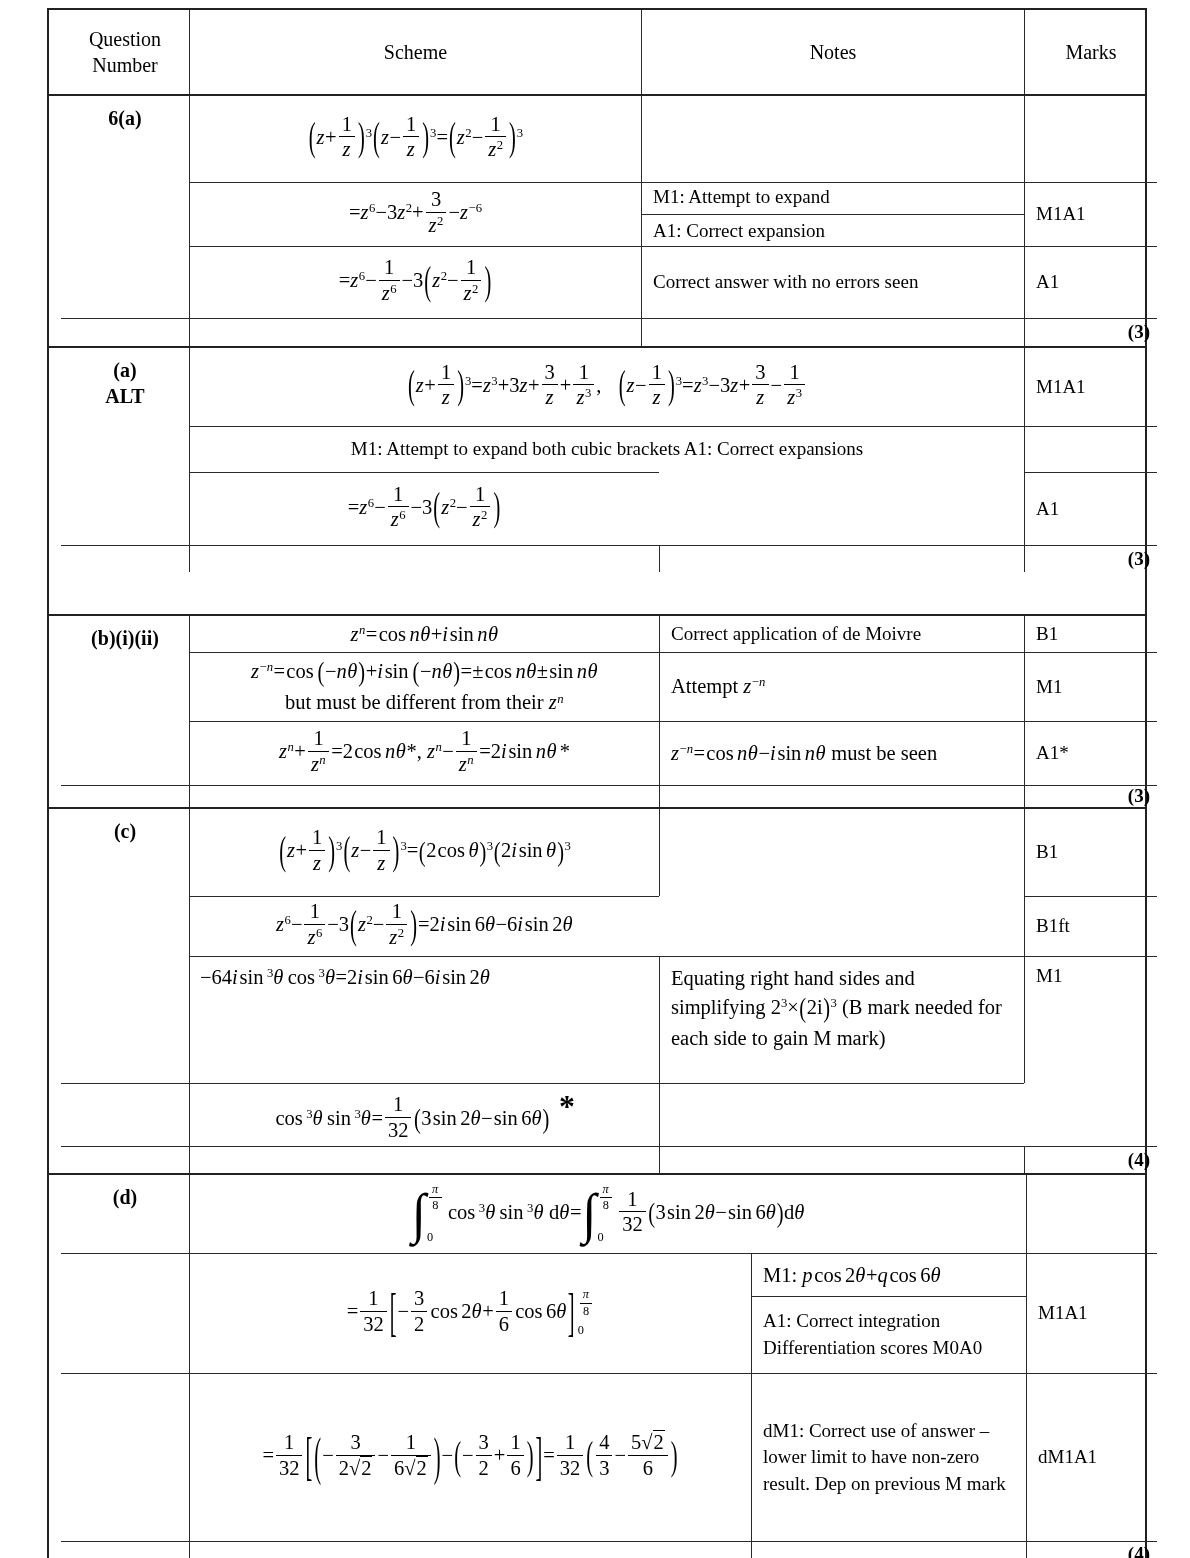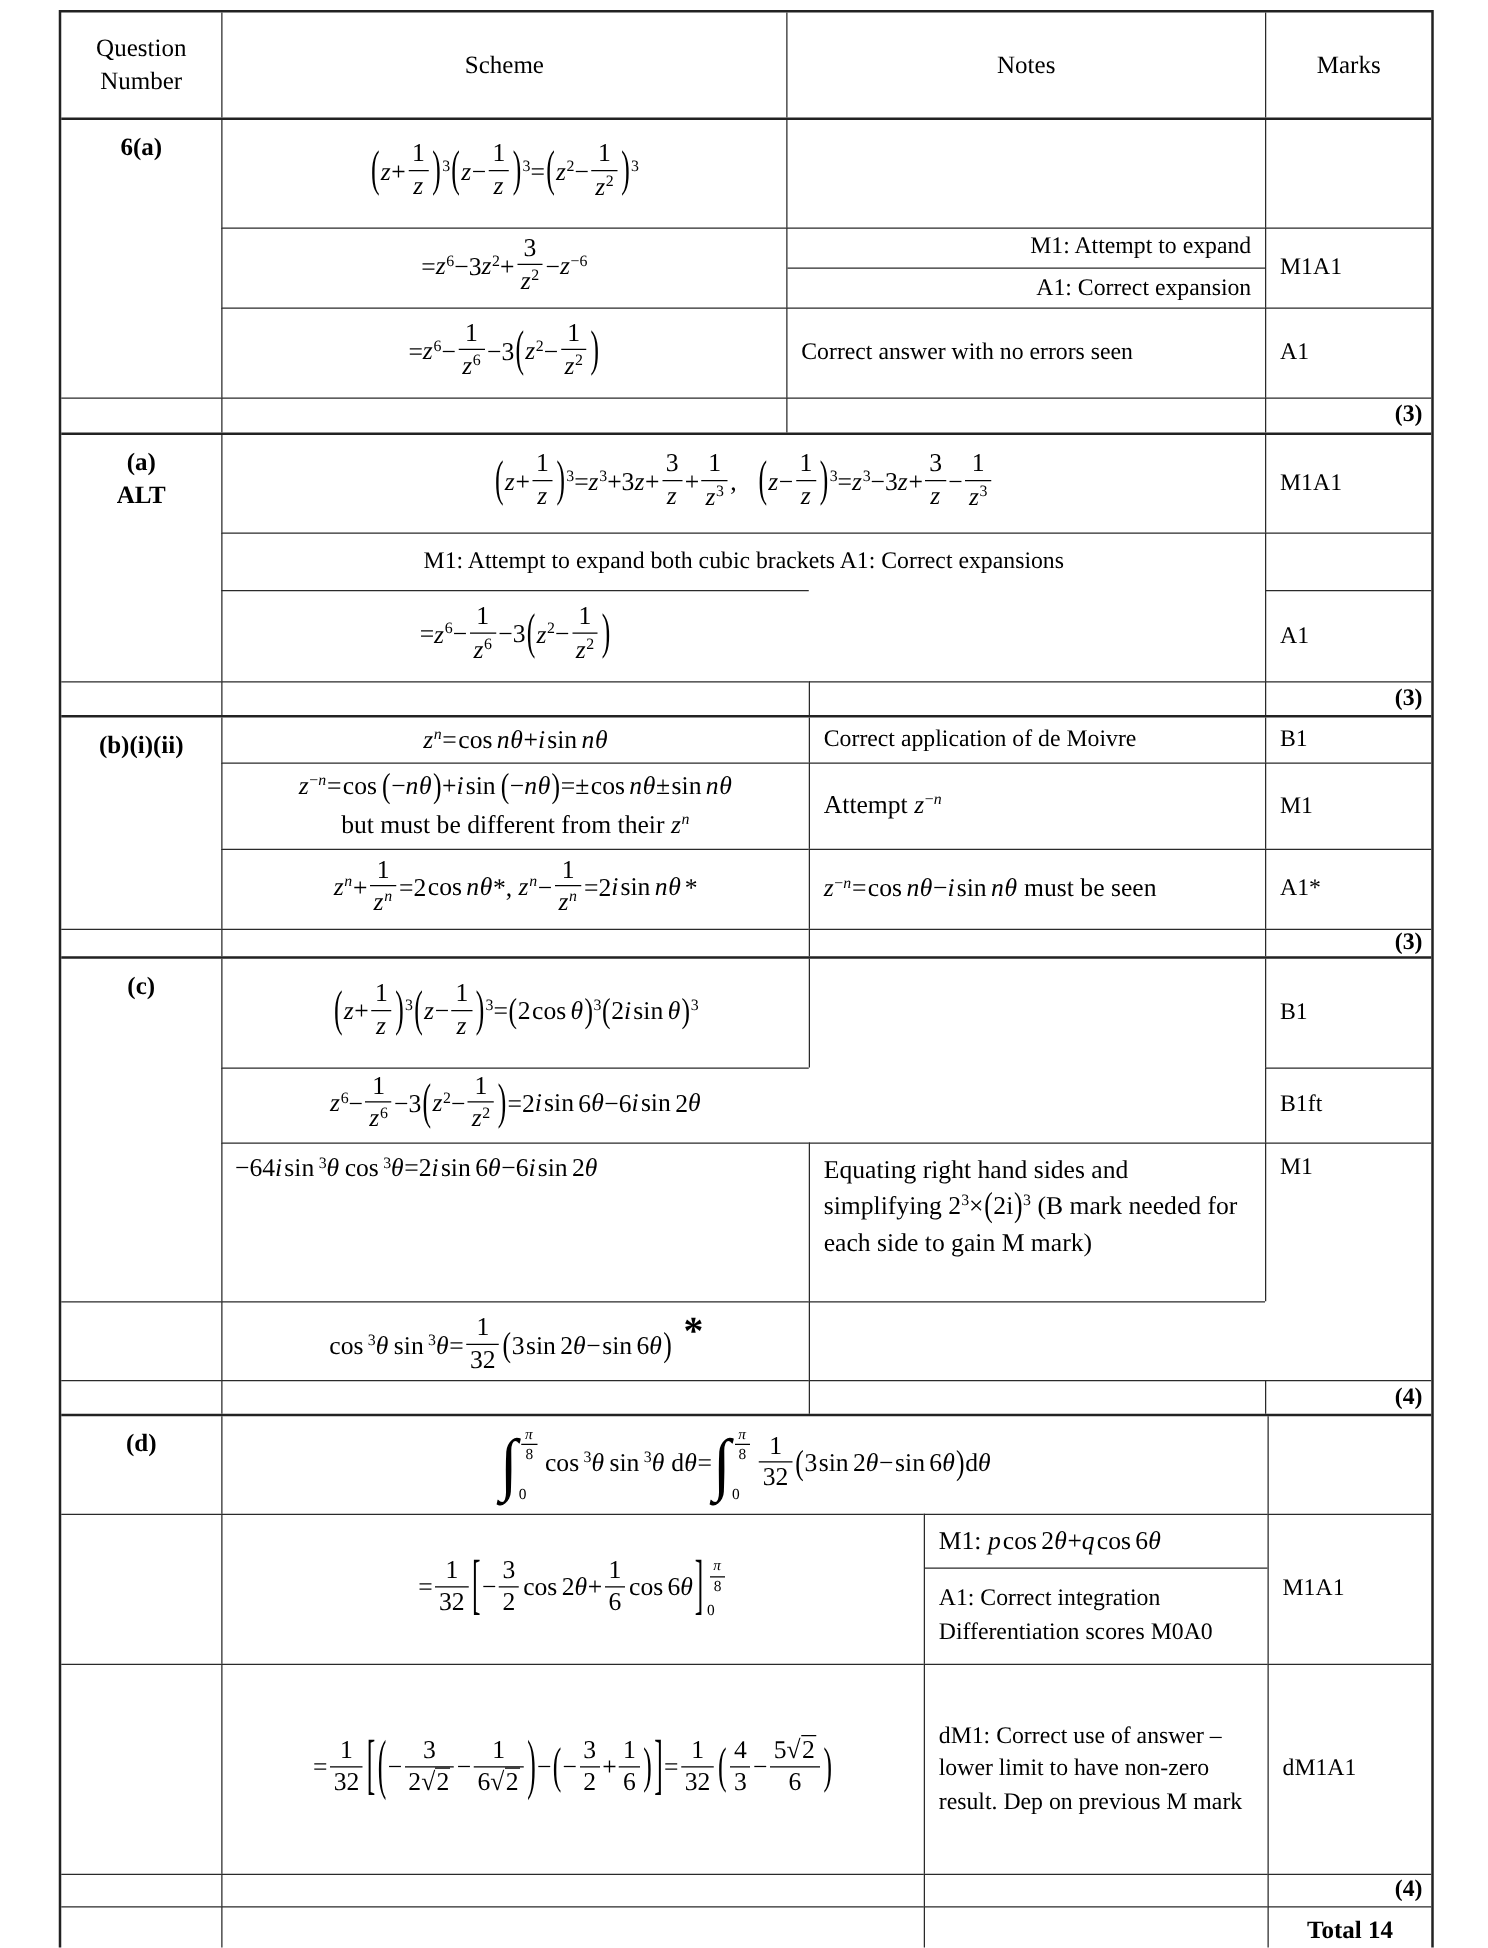--- a/index.html
+++ b/index.html
@@ -4,26 +4,26 @@
 <style>
   html,body { margin:0; padding:0; background:#ffffff; }
   body {
     width:1190px; height:1558px; position:relative;
     font-family:"Liberation Serif", serif; color:#000;
   }
   .mtable {
     position:absolute; left:47px; top:8px; width:1096px;
     border:2px solid #222; font-size:19px; background:#fff;
   }
-  .sec { display:grid; }
+  .sec { display:grid;padding-left:12px; }
   .sec + .sec { border-top:2px solid #222; }
   .sec-h  { grid-template-columns:128px 452px 383px 133px; grid-template-rows:84px; }
   .sec-8a { grid-template-columns:128px 452px 383px 133px; grid-template-rows:86px 64px 72px 28px; }
   .sec-alt{ grid-template-columns:128px 470px 365px 133px; grid-template-rows:78px 46px 73px 27px; }
-  .sec-b  { grid-template-columns:128px 470px 365px 133px; grid-template-rows:36px 69px 64px 22px; }
+  .sec-b  { grid-template-columns:128px 470px 365px 133px; grid-template-rows:36px 69px 64px 22px;margin-top:42px; }
   .sec-c  { grid-template-columns:128px 470px 365px 133px; grid-template-rows:87px 60px 127px 63px 27px; }
   .sec-d  { grid-template-columns:128px 562px 275px 131px; grid-template-rows:78px 120px 168px 26px 36px; }
 
   .c {
     display:flex; align-items:center; justify-content:center;
     padding:2px 8px; box-sizing:border-box; overflow:visible;
     line-height:1.3;
   }
   .bl { border-left:1.2px solid #2a2a2a; }
   .bt { border-top:1.2px solid #2a2a2a; }
@@ -34,21 +34,21 @@
   .hc { text-align:center; font-size:20px; }
   .notes { justify-content:flex-start; text-align:left; padding:4px 11px; line-height:1.42; }
   .marks { justify-content:flex-start; padding-left:11px; }
   .tot { justify-content:flex-end; padding-right:7px; font-weight:bold; }
   .grand { justify-content:center; font-weight:bold; font-size:20px; }
   .top { align-items:flex-start; padding-top:7px; }
   .left { justify-content:flex-start; padding-left:10px; }
   .stack { flex-direction:column; align-items:stretch; padding:0; }
   .stack .sub { display:flex; align-items:center; text-align:left; padding:3px 11px; line-height:1.4; }
   .stack .sub + .sub { border-top:1.2px solid #2a2a2a; }
-  .grow { flex:1;justify-content:flex-end; }
+  .grow { flex:1; }
   .h36 { flex:0 0 36px; }
   .h64 { flex:0 0 66px; }
   .vcol { flex-direction:column; justify-content:center; gap:3px; }
 
   
   .math { font-size:20.5px; white-space:nowrap; font-style:normal; }
   .math i { font-style:italic; padding-right:0.5px; }
   .mwrap { white-space:normal; }
   .tx { font-style:normal; }
   .tsp { display:inline-block; width:0.13em; }

